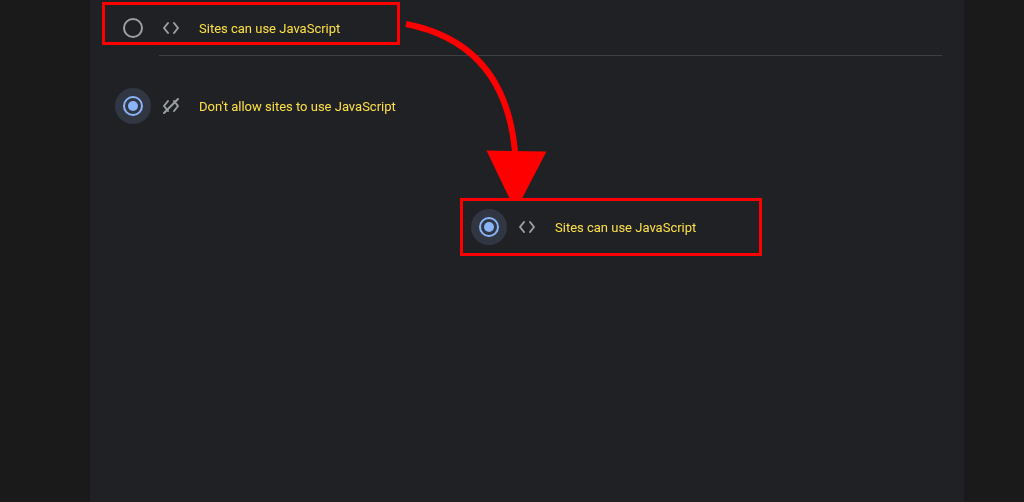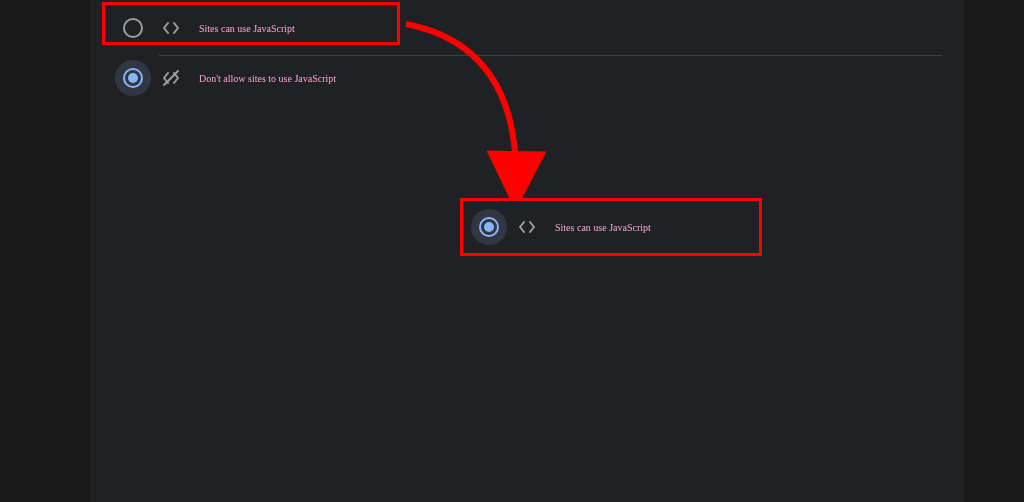--- a/index.html
+++ b/index.html
@@ -27,21 +27,21 @@
       position: relative;
     }
     .option-1 { 
       position: absolute;
       left: 15px;
       top: 4px;
     }
     .option-2 {
       position: absolute;
       left: 15px;
-      top: 54px;
+      top: 82px;
     }
     .divider {
       position: absolute;
       left: 69px;
       right: 22px;
       top: 55px;
       height: 1px;
       background: #3c4043;
     }
     .radio {
@@ -77,24 +77,23 @@
     }
     .icon-wrap {
       width: 20px;
       height: 20px;
       display: flex;
       align-items: center;
       justify-content: center;
       flex-shrink: 0;
     }
     .label {
-      color: #f9a8d4;
-      font-size: 10px;
+      color: #fde047;
+      font-size: 13px;
       font-weight: 400;
-      font-family: Liberation Serif, serif;
     }
     .highlight {
       position: absolute;
       border: 3px solid #ff0000;
       pointer-events: none;
     }
     .highlight-1 {
       left: 102px;
       top: 2px;
       width: 298px;

